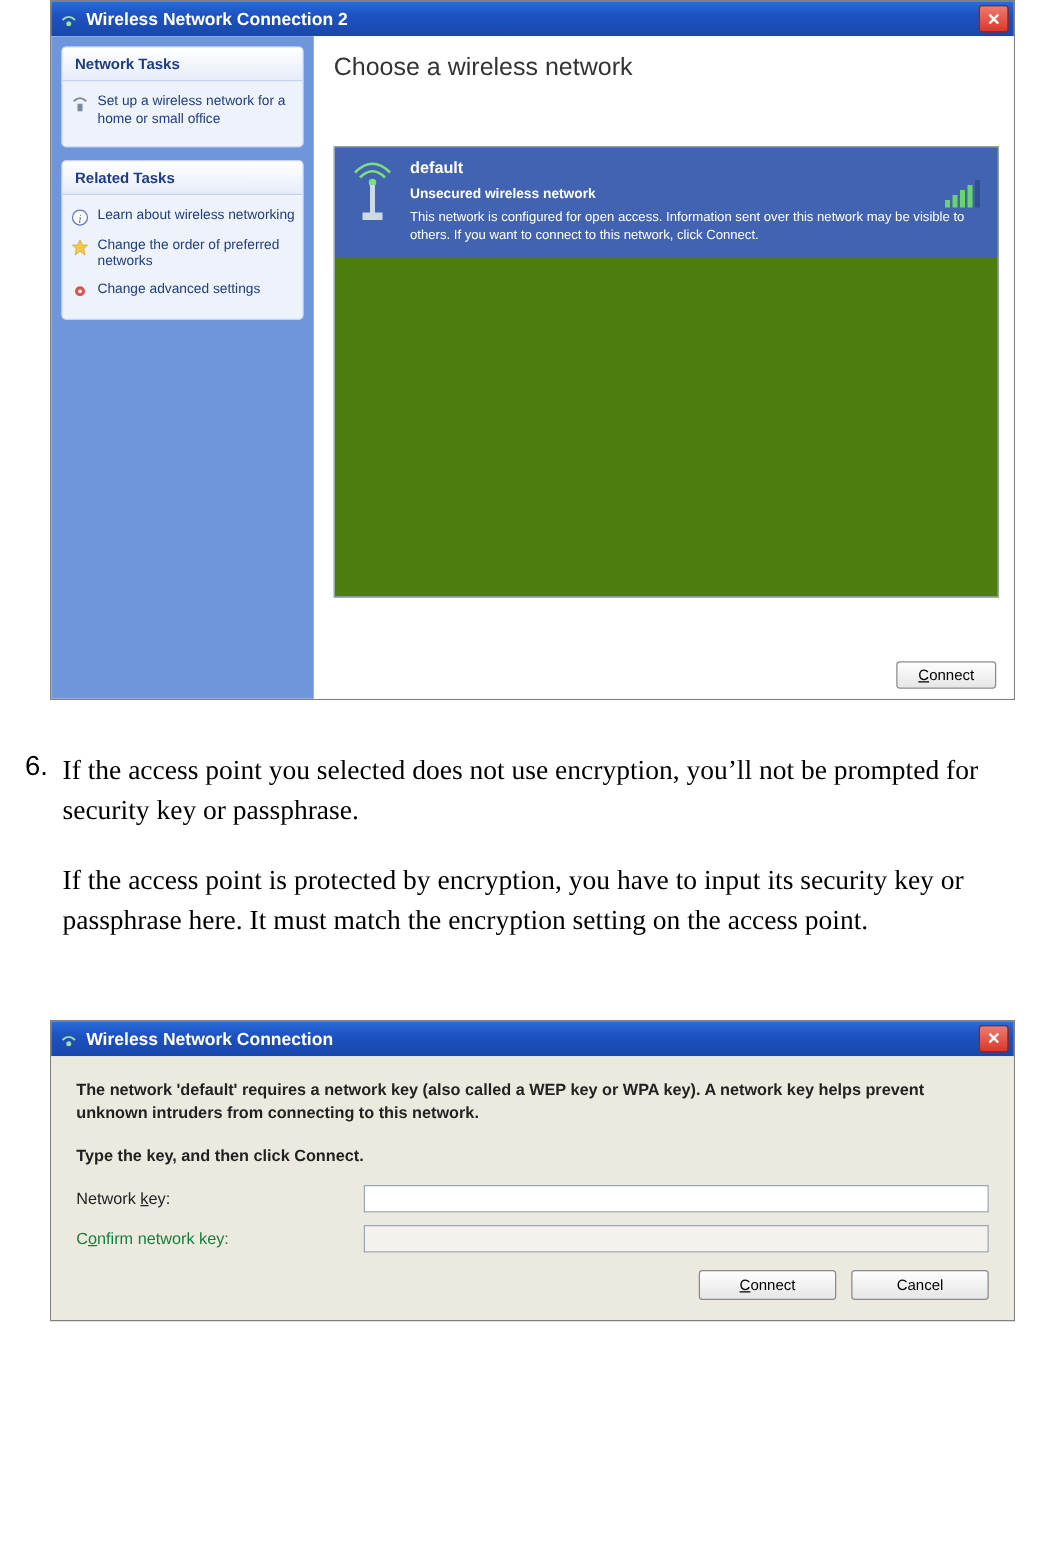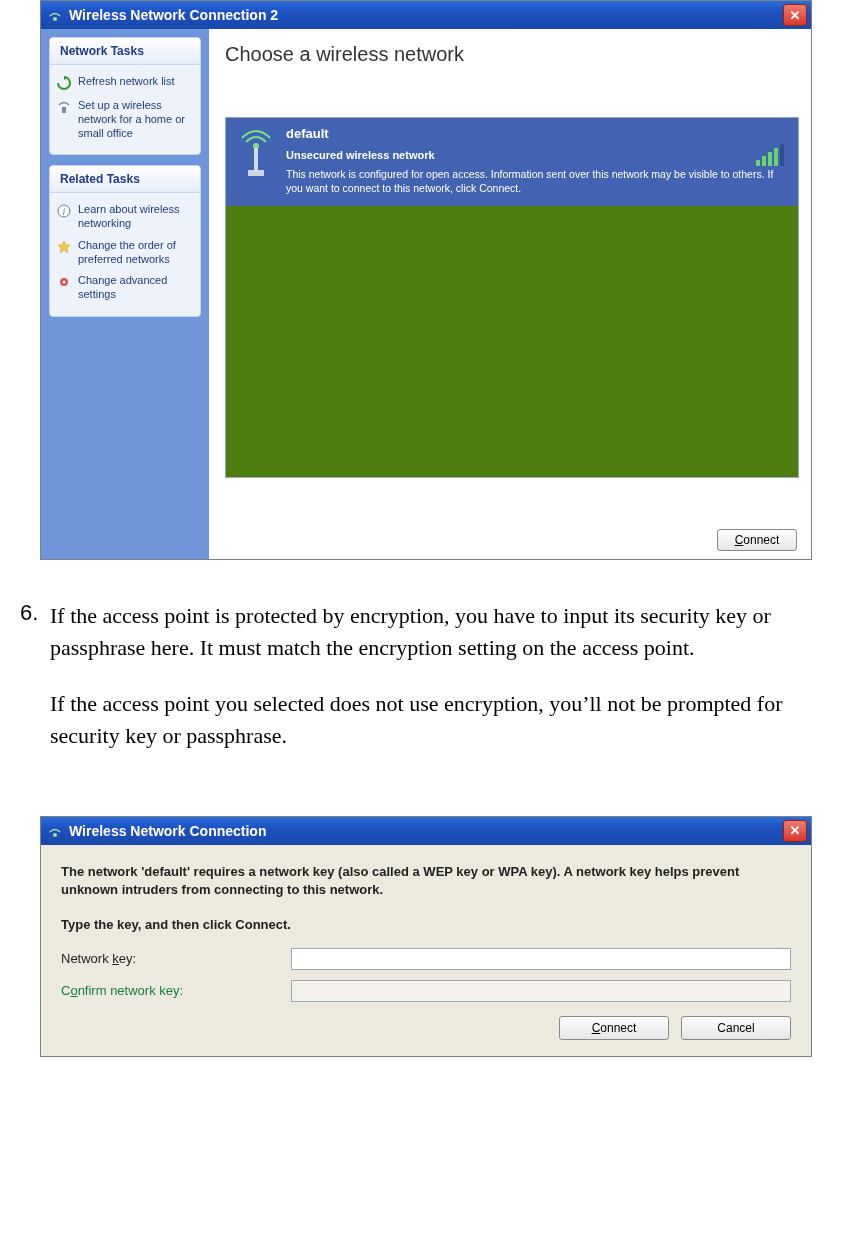--- a/index.html
+++ b/index.html
@@ -46,21 +46,21 @@
     font-size: 13px;
   }
 
   .win1-body {
     display: flex;
     background: #ffffff;
     height: 530px;
   }
 
   .sidebar {
-    width: 168px;
+    width: 210px;
     background: #6f95db;
     padding: 8px;
     box-sizing: border-box;
     display: flex;
     flex-direction: column;
     gap: 10px;
   }
   .side-panel {
     background: #eef2fb;
     border: 1px solid #c6d3ee;
@@ -280,29 +280,20 @@
 
     <div class="win1-body">
 
       <div class="sidebar">
         <div class="side-panel">
           <div class="side-panel-header">Network Tasks</div>
           <div class="side-panel-body">
             <div class="side-item">
               <span class="side-icon">
                 <svg width="14" height="14">
-                    <path d="M7 1 A6 6 0 1 1 1 7" stroke="#2e9b2e" stroke-width="2" fill="none"></path>
-                    <path d="M7 0 L10 2 L7 4 Z" fill="#2e9b2e"></path>
-                  </svg>
-              </span>
-              <span class="side-label">Refresh network list</span>
-            </div>
-            <div class="side-item">
-              <span class="side-icon">
-                <svg width="14" height="14">
                     <rect x="5" y="7" width="4" height="6" fill="#7a8aa0"></rect>
                     <path d="M2 5 Q7 0 12 5" stroke="#7a8aa0" stroke-width="1.5" fill="none"></path>
                   </svg>
               </span>
               <span class="side-label">Set up a wireless network for a home or small office</span>
             </div>
           </div>
         </div>
 
         <div class="side-panel">
@@ -368,22 +359,22 @@
         <div class="connect-row">
           <button class="xp-btn"><u>C</u><span>onnect</span></button>
         </div>
       </div>
     </div>
   </div>
 
   <div class="text-section">
     <div class="step-num">6.</div>
     <div class="step-body">
+      <p>If the access point you selected does not use encryption, you’ll not be prompted for security key or passphrase.</p>
       <p>If the access point is protected by encryption, you have to input its security key or passphrase here. It must match the encryption setting on the access point.</p>
-      <p>If the access point you selected does not use encryption, you’ll not be prompted for security key or passphrase.</p>
     </div>
   </div>
 
   <div class="win2-wrap">
     <div class="titlebar">
       <span class="sys-icon">
         <svg width="16" height="16">
             <circle cx="8" cy="12" r="2" fill="#9de29d"></circle>
             <path d="M3 9 Q8 4 13 9" stroke="#9de29d" stroke-width="1.5" fill="none"></path>
           </svg>

